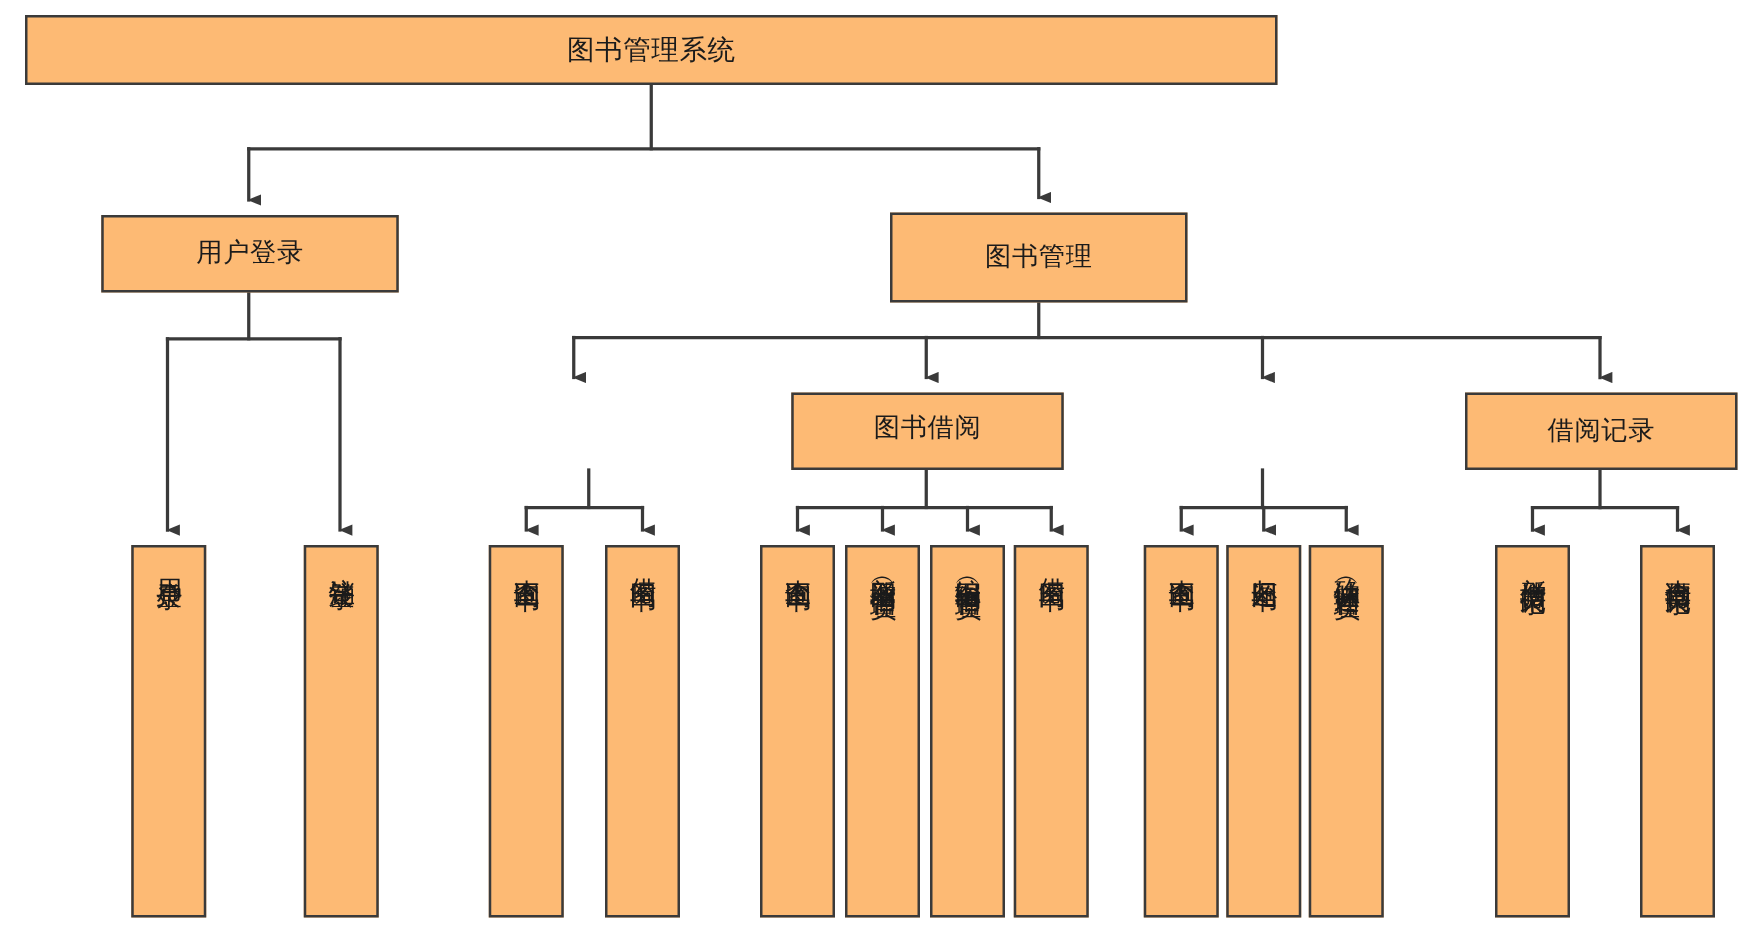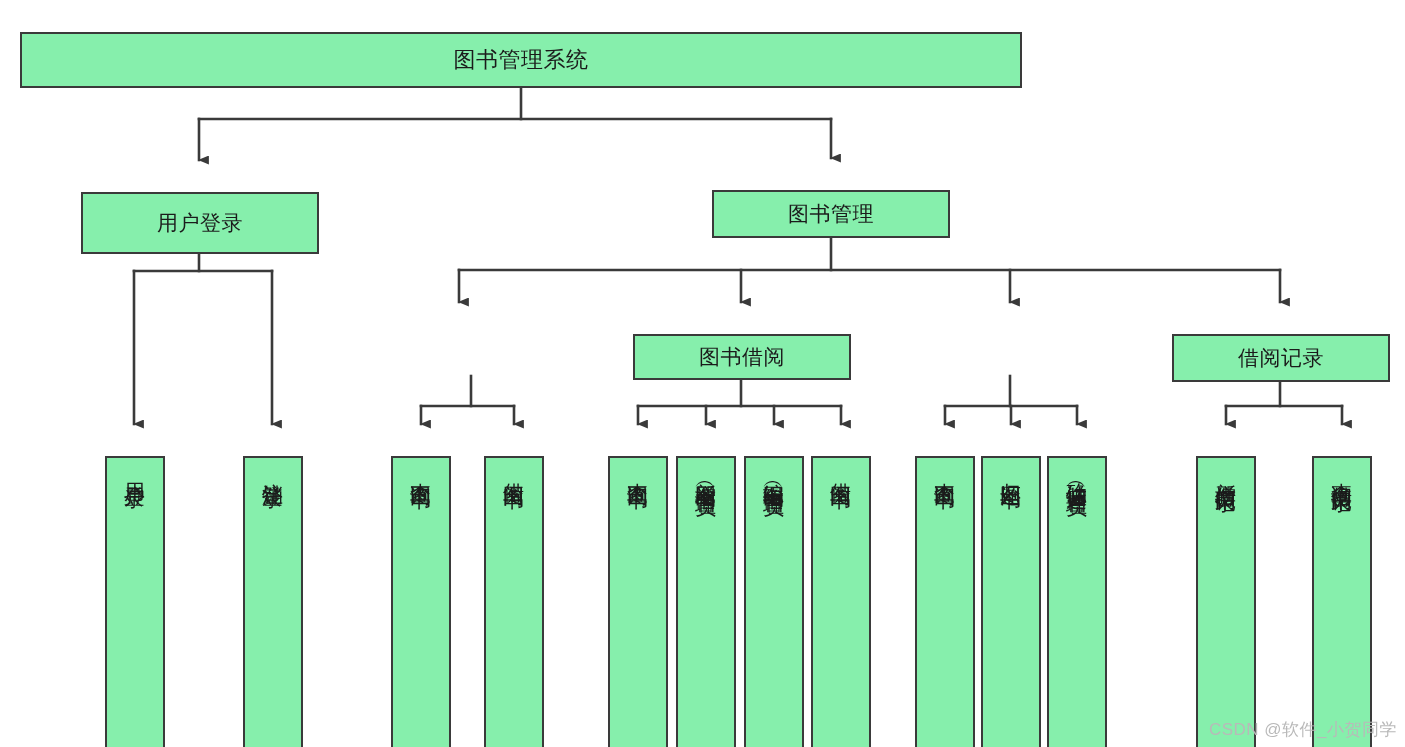--- a/index.html
+++ b/index.html
@@ -20,28 +20,27 @@
     left: 0;
     top: 0;
     width: 1405px;
     height: 747px;
     pointer-events: none;
   }
   .node {
     position: absolute;
     box-sizing: border-box;
     border: 2.5px solid #3a3a3a;
-    background: #86efac;
+    background: #fdba74;
     color: #1b1b1b;
     display: flex;
     align-items: center;
     justify-content: center;
     text-align: center;
     line-height: 1.18;
-    margin-top: 20px;
   }
   .node.h {
     font-size: 21px;
     letter-spacing: 0.5px;
   }
   .node.v {
     font-size: 21px;
     padding: 8px 2px;
     align-items: flex-start;
   }
@@ -117,24 +116,24 @@
       <path d="M1280,376 L1280,406"></path>
       <path d="M1226,406 L1342,406"></path>
       <path d="M1226,406 L1226,424" marker-end="url(#arrow)"></path>
       <path d="M1342,406 L1342,424" marker-end="url(#arrow)"></path>
     </g>
   </svg>
 
   <div class="node h root" style="left: 20px; top: 12px; width: 1002px; height: 56px;">图书管理系统</div>
 
   <div class="node h" style="left: 81px; top: 172px; width: 238px; height: 62px;">用户登录</div>
-  <div class="node h" style="left: 712px; top: 170px; width: 238px; height: 48px;">图书管理</div>
+  <div class="node h" style="left: 712px; top: 170px; width: 238px; height: 72px;">图书管理</div>
 
-  <div class="node h" style="left: 633px; top: 314px; width: 218px; height: 46px;">图书借阅</div>
-  <div class="node h" style="left: 1172px; top: 314px; width: 218px; height: 48px;">借阅记录</div>
+  <div class="node h" style="left: 633px; top: 314px; width: 218px; height: 62px; font-family: Liberation Mono, monospace;">图书借阅</div>
+  <div class="node h" style="left: 1172px; top: 314px; width: 218px; height: 62px;">借阅记录</div>
 
   <div class="node v" style="left: 105px; top: 436px; width: 60px; height: 298px;">
     <span class="vtext">用户登录</span>
   </div>
   <div class="node v" style="left: 243px; top: 436px; width: 60px; height: 298px;">
     <span class="vtext">注销登录</span>
   </div>
   <div class="node v" style="left: 391px; top: 436px; width: 60px; height: 298px;">
     <span class="vtext">查询图书</span>
   </div>
@@ -162,15 +161,14 @@
   <div class="node v" style="left: 1047px; top: 436px; width: 60px; height: 298px;">
     <span class="vtext">确认归还（管理员）</span>
   </div>
   <div class="node v" style="left: 1196px; top: 436px; width: 60px; height: 298px;">
     <span class="vtext">新增借阅记录</span>
   </div>
   <div class="node v" style="left: 1312px; top: 436px; width: 60px; height: 298px;">
     <span class="vtext">查询借阅记录</span>
   </div>
 
-  <div class="watermark">CSDN @软件_小贺同学</div>
 
 </div>
 
 </body></html>

